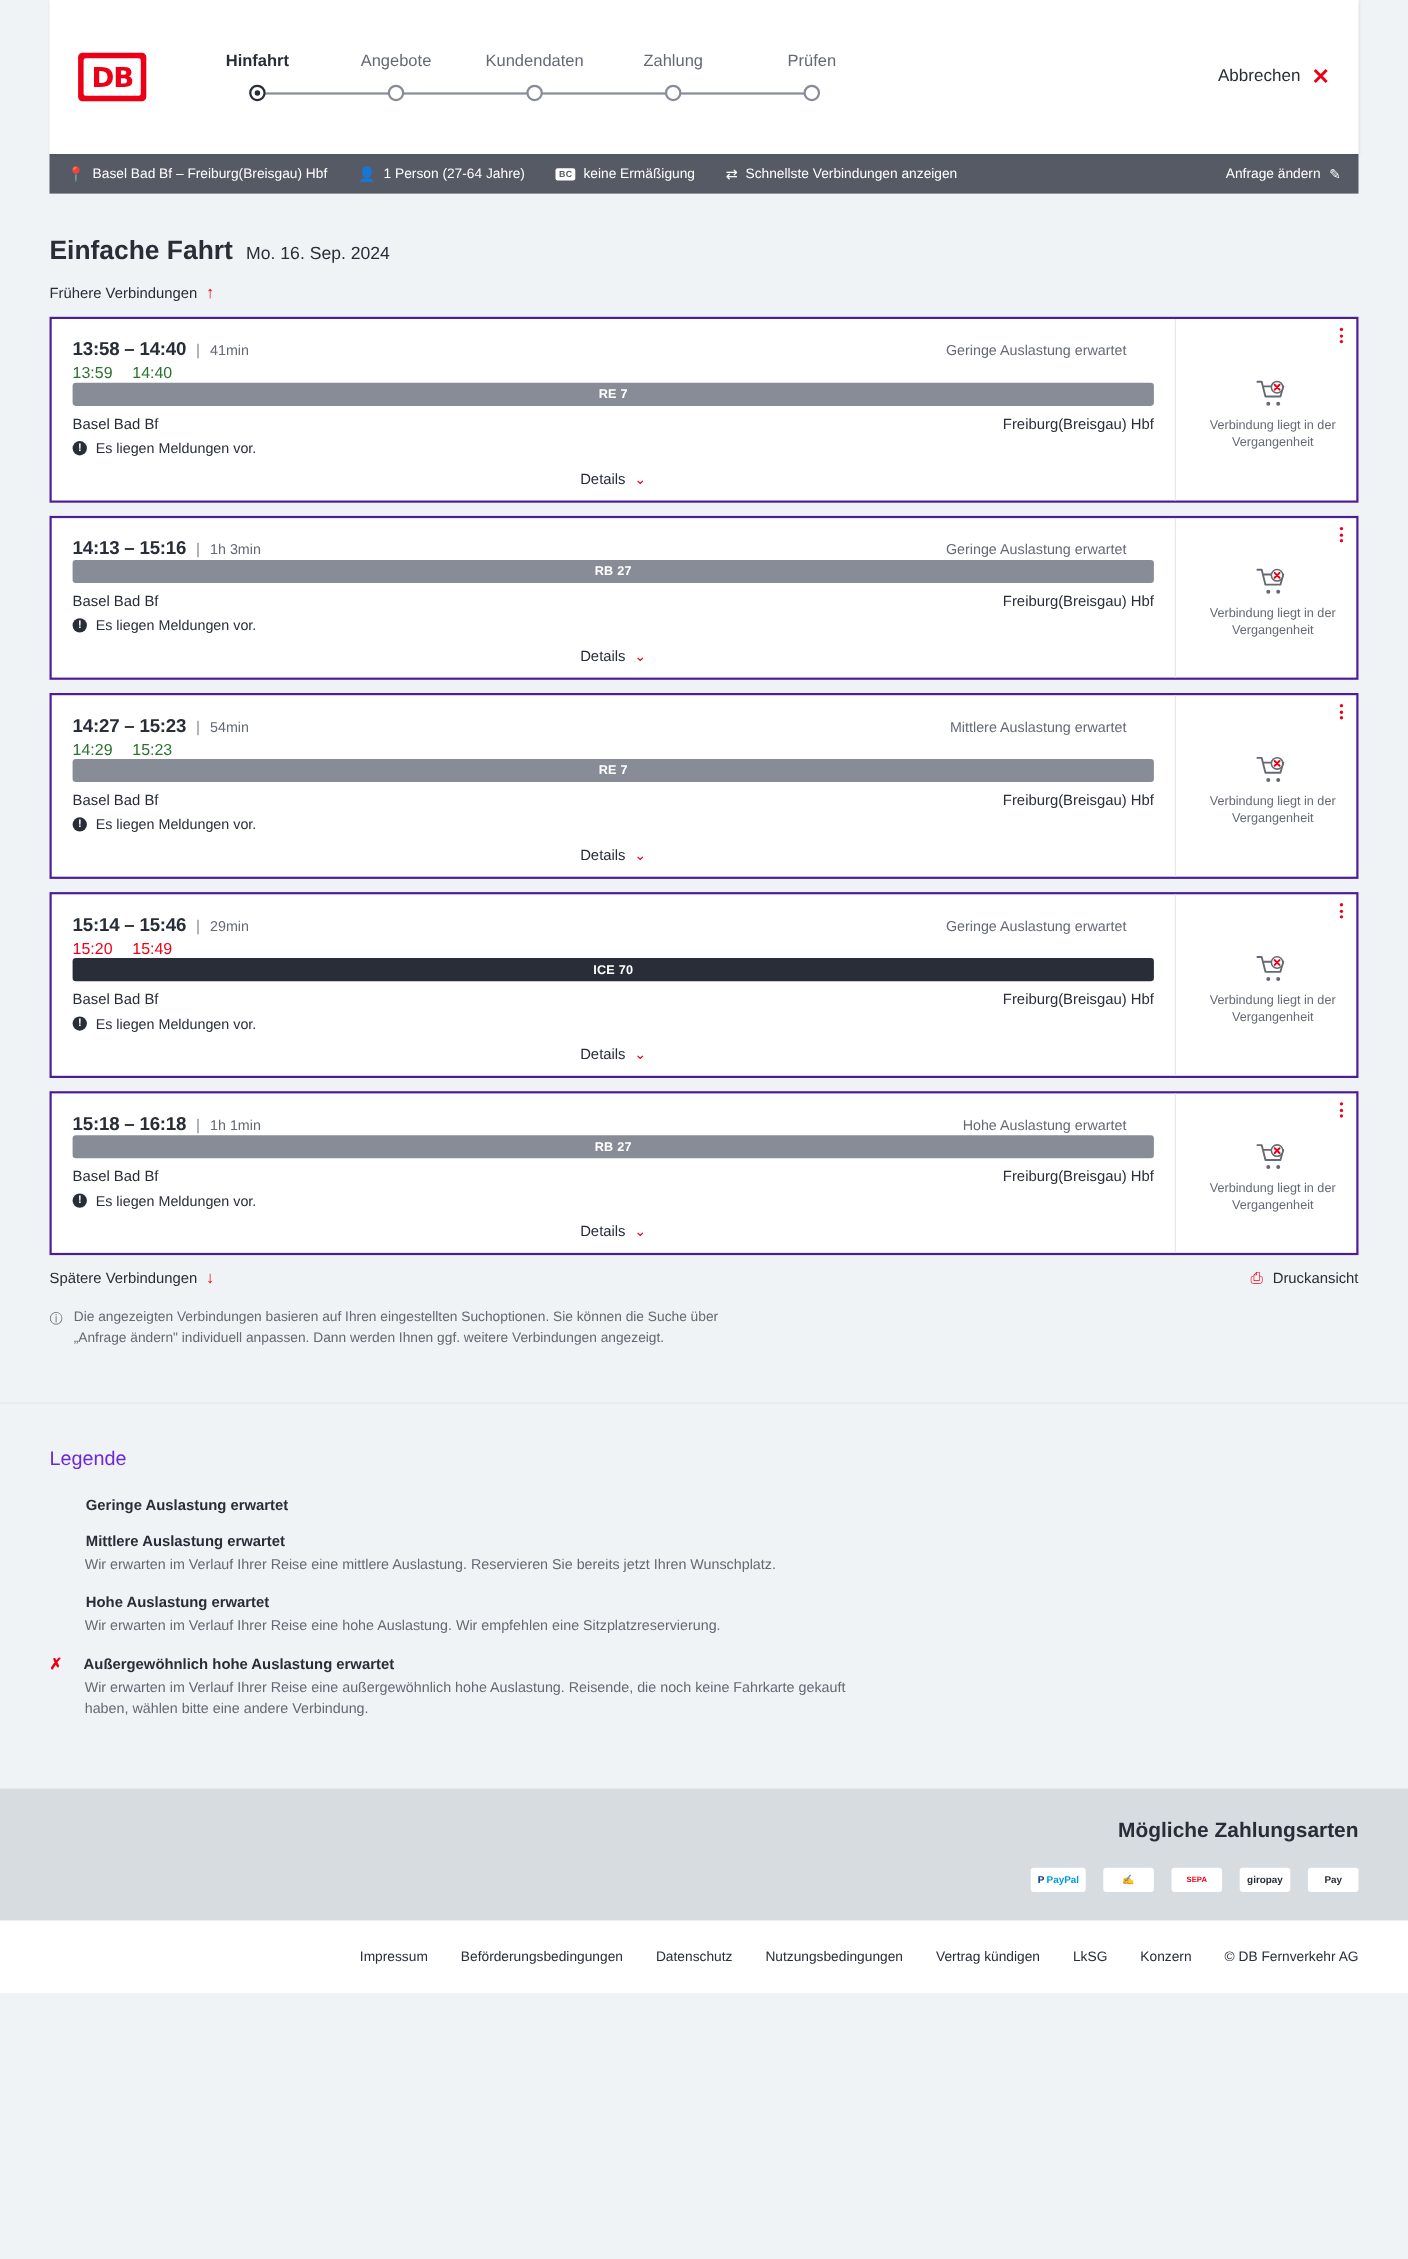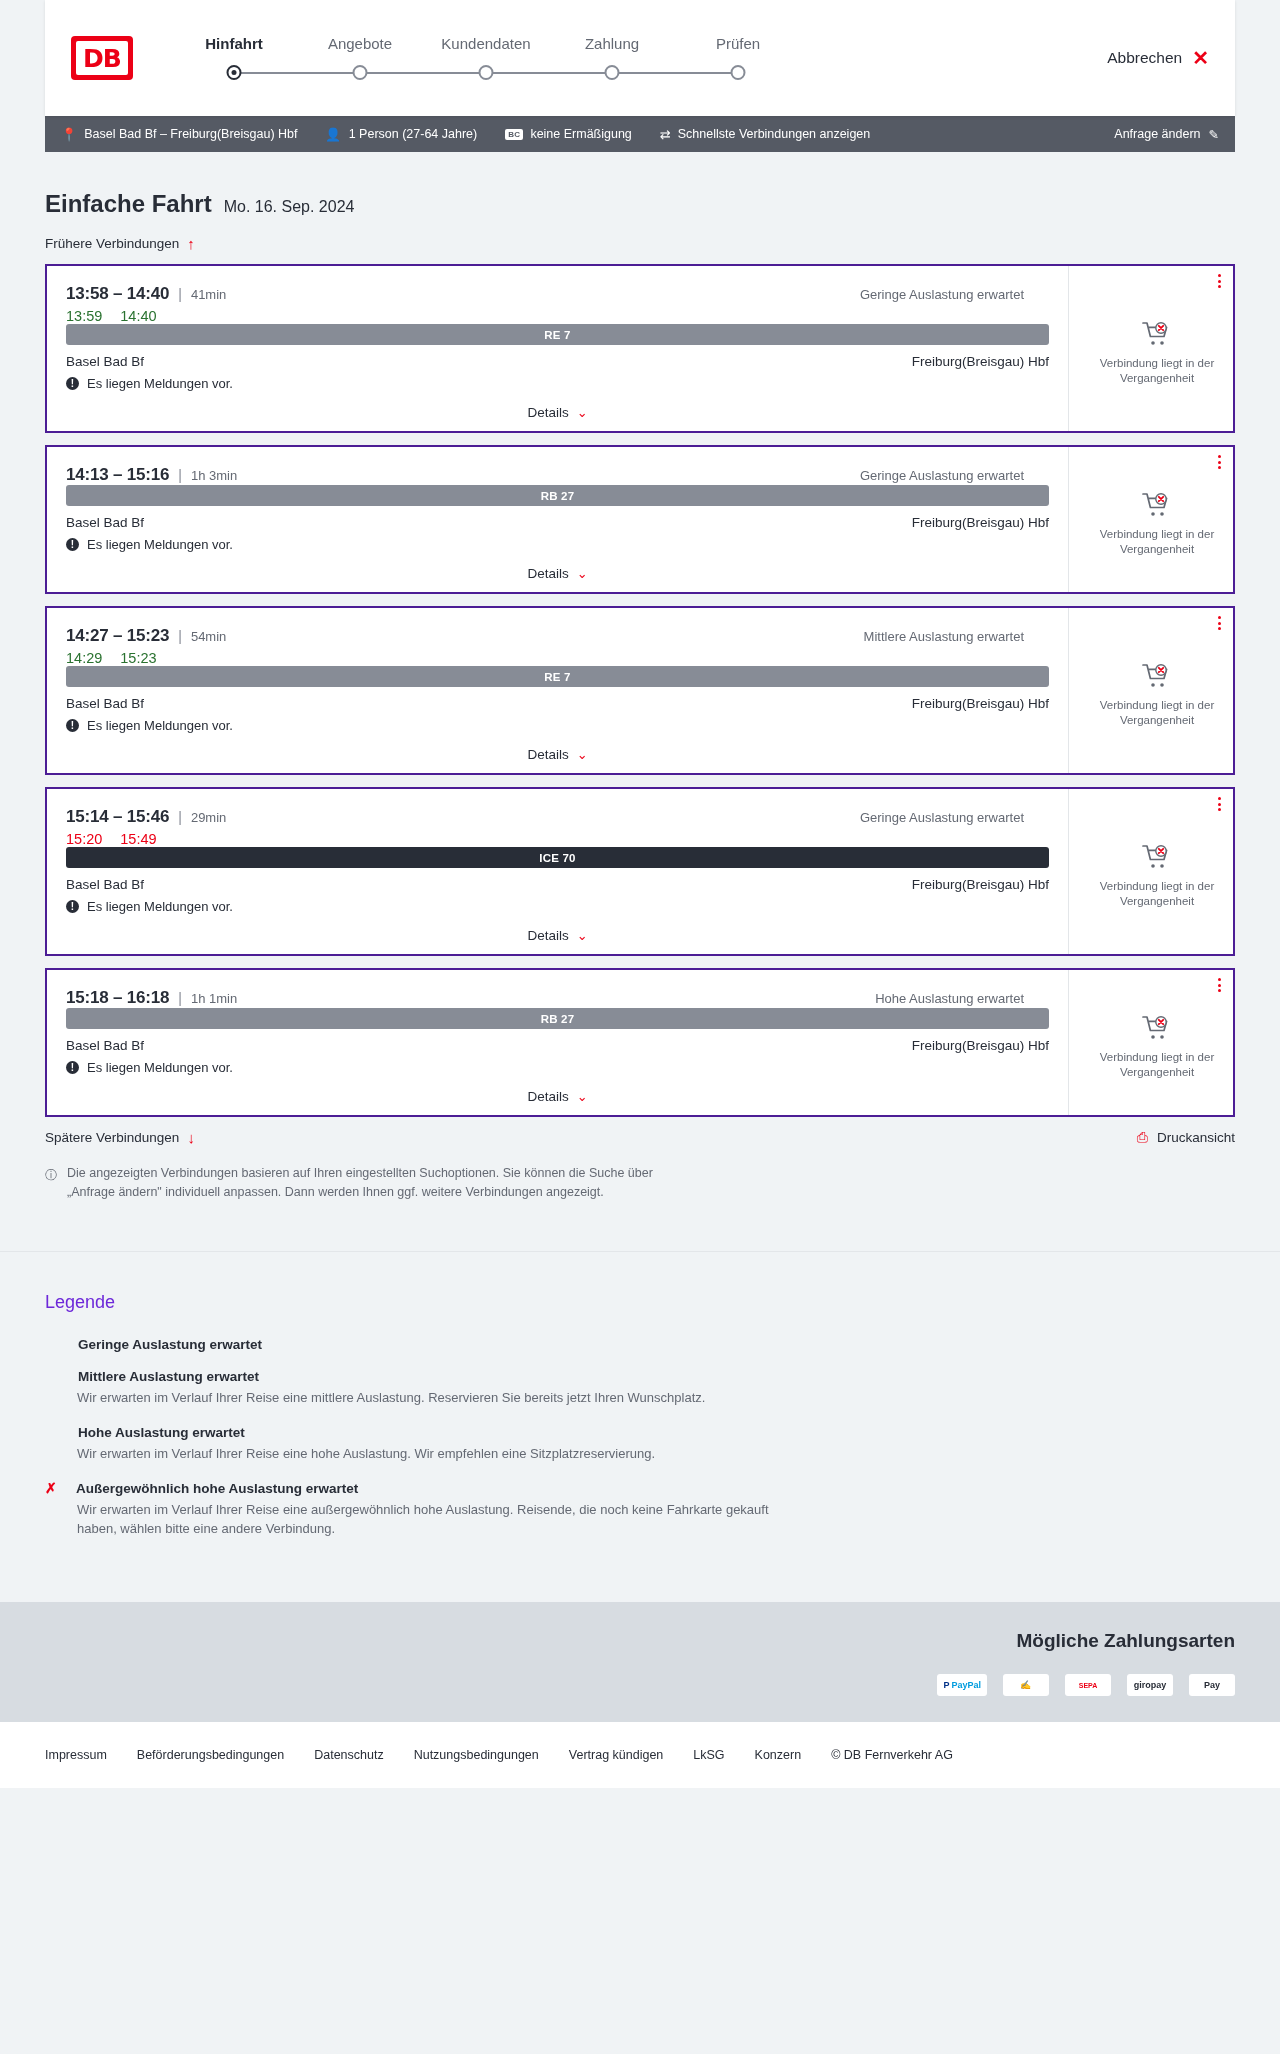--- a/index.html
+++ b/index.html
@@ -10,21 +10,21 @@
     color: #282d37;
   }
   body { padding-bottom: 0; }
 
   .page { width: 1280px; margin: 0 auto; }
 
   
   .header-wrap { padding: 0 45px; background: #f0f3f5; }
   .header {
     background: #fff;
-    height: 116px;
+    height: 140px;
     display: flex;
     align-items: center;
     padding: 0 26px;
     box-shadow: 0 1px 3px rgba(0,0,0,0.10);
     position: relative;
   }
   .db-logo {
     width: 62px; height: 44px;
     background: #ec0016;
     border-radius: 4px;
@@ -234,21 +234,21 @@
     background: #fff; border-radius: 3px; height: 22px; min-width: 46px;
     display: flex; align-items: center; justify-content: center;
     font-size: 9px; font-weight: bold; padding: 0 6px; gap: 2px;
   }
   .pp-b { color: #003087; } .pp-c { color: #009cde; }
   .sepa-chip { color: #ec0016; font-size: 7px; }
 
   
   .footer { background: #fff; padding: 26px 45px; }
   .footer-links {
-    display: flex; justify-content: flex-start; gap: 30px;
+    display: flex; justify-content: flex-end; gap: 30px;
     font-size: 12.5px; color: #282d37; flex-wrap: wrap;
   }
   .footer-links span { cursor: pointer; }
   .copyright { cursor: default; }
 </style>
 </head>
 <body>
 
 <div class="page">
 

